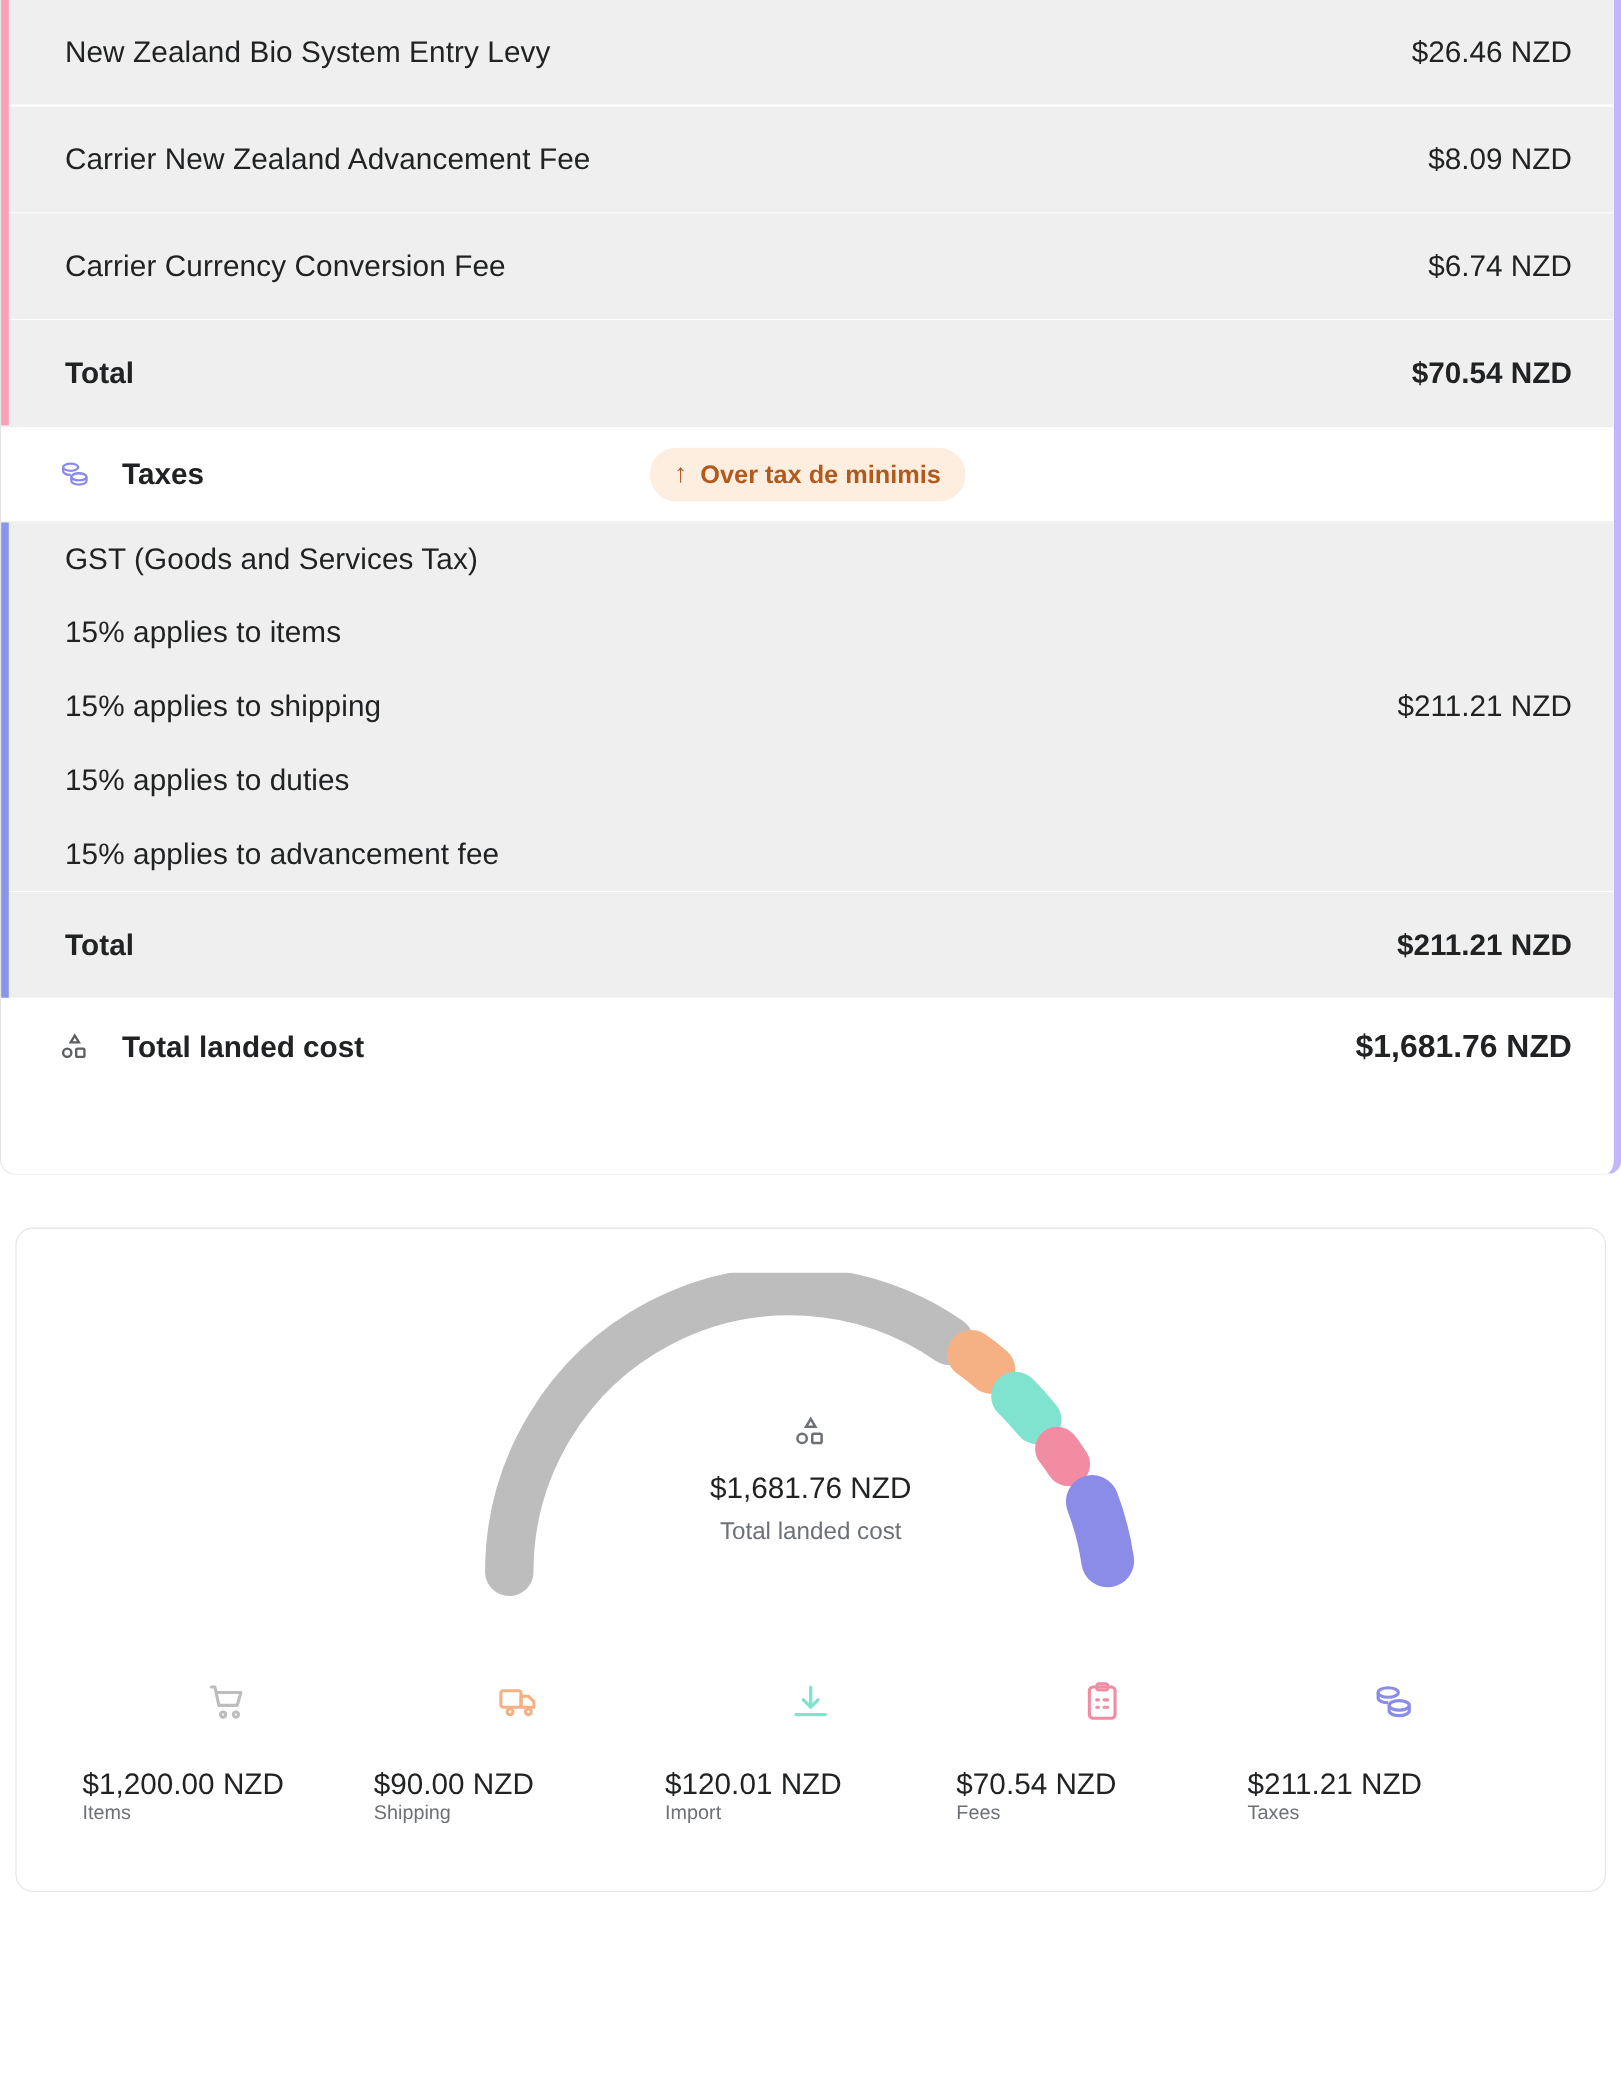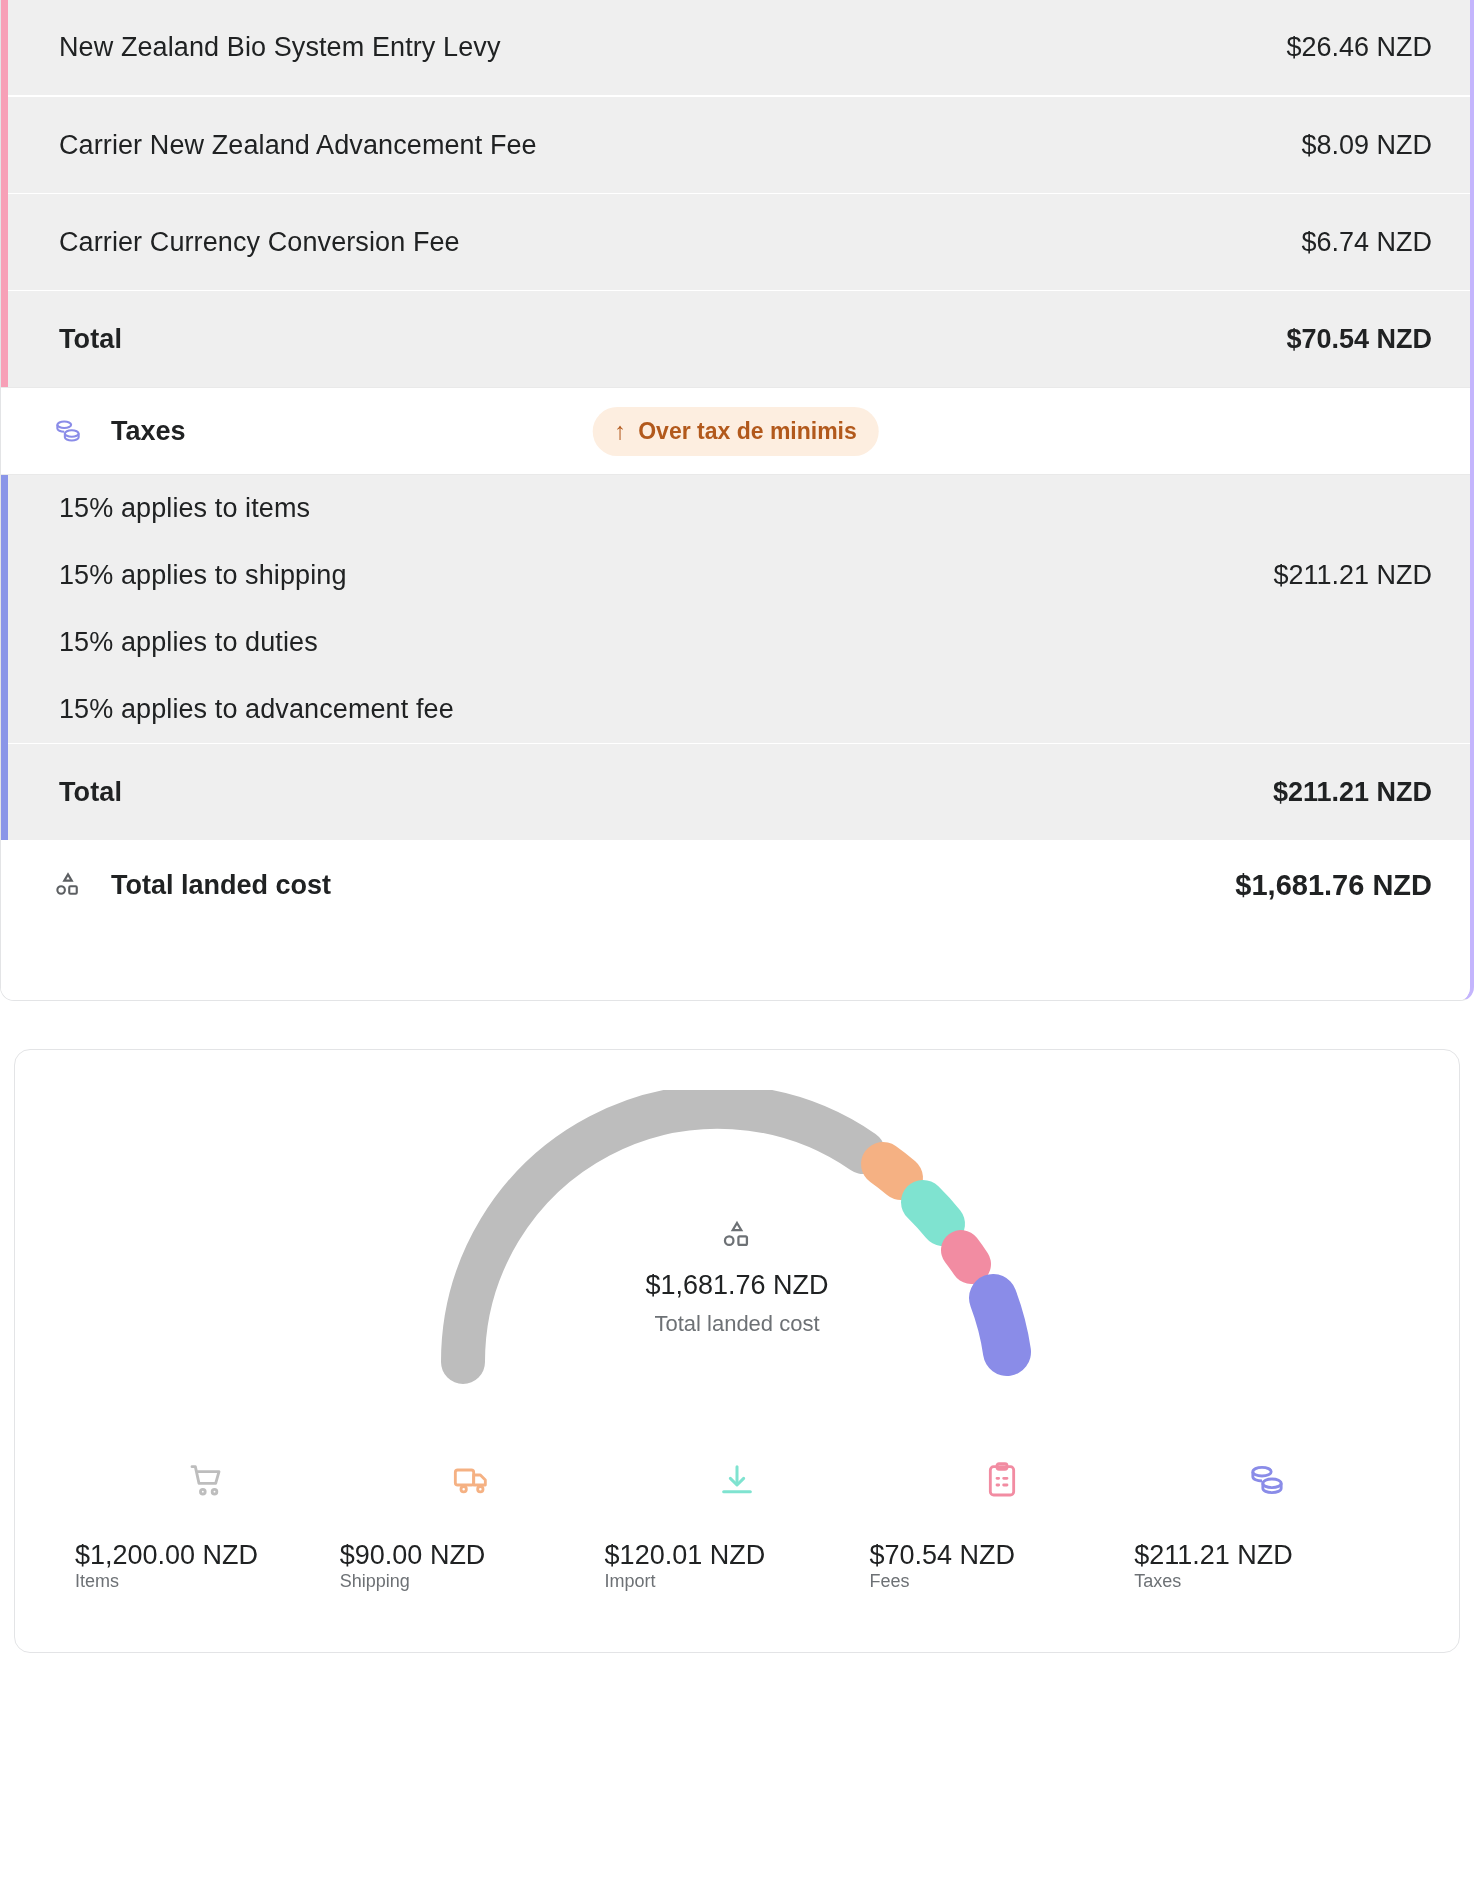--- a/index.html
+++ b/index.html
@@ -18,21 +18,21 @@
     background: #ffffff;
     border: 1px solid #e3e4e6;
     border-radius: 14px;
     overflow: hidden;
   }
   .card-top {
     border-top: none;
     border-top-left-radius: 0;
     border-top-right-radius: 0;
     border-left: 1px solid #e3e4e6;
-    border-right: 4px solid #c4b5fd;
+    border-right: 7px solid #c4b5fd;
     border-bottom: 1px solid #e3e4e6;
     margin-top: -1px;
   }
 
   .group { position: relative; }
 
   
   .accent {
     position: absolute;
     left: 0; top: 0; bottom: 0;
@@ -225,20 +225,24 @@
       <span class="badge">
         <span class="arrow">↑</span>
         <span>Over tax de minimis</span>
       </span>
     </div>
 
     <div class="group">
       <div class="accent accent-taxes"></div>
       <div class="rows">
 
+        <div class="row compact">
+          <span class="label">GST (Goods and Services Tax)</span>
+          <span class="value"></span>
+        </div>
 
         <div class="row compact">
           <span class="label">15% applies to items</span>
           <span class="value"></span>
         </div>
 
         <div class="row compact">
           <span class="label">15% applies to shipping</span>
           <span class="value">$211.21 NZD</span>
         </div>

